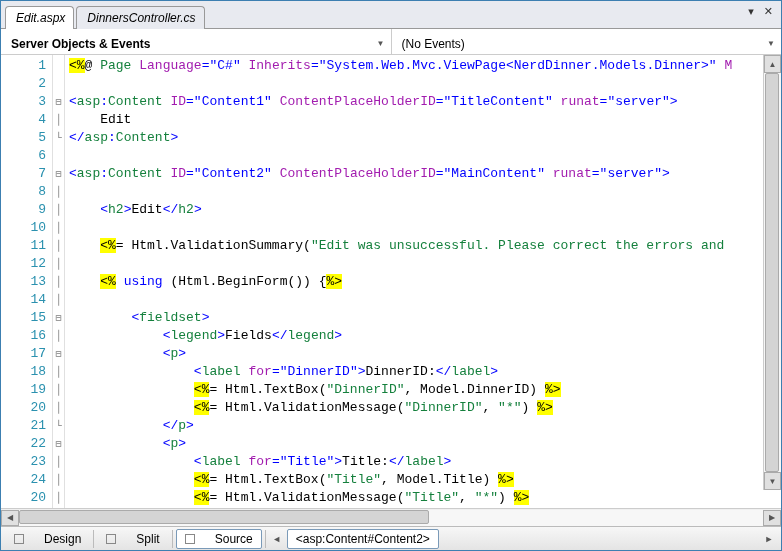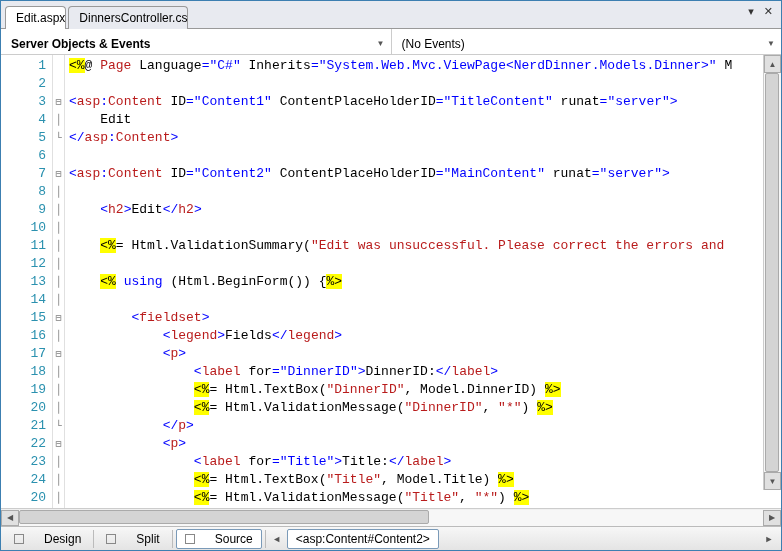--- a/index.html
+++ b/index.html
@@ -1,36 +1,36 @@
 <!DOCTYPE html>
 <html><head>
 <meta charset="utf-8">
 <style>
 * { margin: 0; padding: 0; box-sizing: border-box; }
 body { font-family: "Segoe UI", Tahoma, sans-serif; font-size: 12px; background: #fff; width: 782px; height: 551px; overflow: hidden; border: 1px solid #3c7fb1; display: flex; flex-direction: column; }
 .tab-bar { display: flex; align-items: flex-end; background: #e8eaf0; border-bottom: 1px solid #999; padding: 4px 4px 0 4px; position: relative; }
-.tab { padding: 4px 0 4px 10px; border: 1px solid #999; border-bottom: none; border-radius: 4px 4px 0 0; margin-right: 2px; cursor: pointer; font-size: 12px; background: #e8eaf0; position: relative; top: 1px; }
+.tab { padding: 4px 8px 4px 10px; border: 1px solid #999; border-bottom: none; border-radius: 4px 4px 0 0; margin-right: 2px; cursor: pointer; font-size: 12px; background: #e8eaf0; position: relative; top: 1px; font-style: italic; }
 .tab.active { background: #fff; font-weight: normal; }
 .tab-controls { position: absolute; right: 6px; top: 4px; display: flex; gap: 6px; }
 .tab-controls span { cursor: pointer; font-size: 11px; color: #333; padding: 0 2px; }
 .subbar { display: flex; align-items: center; border-bottom: 1px solid #ccc; background: #fff; height: 26px; }
 .dropdown { flex: 1; display: flex; align-items: center; justify-content: space-between; padding: 4px 6px 0 10px; border-right: 1px solid #ccc; height: 100%; cursor: pointer; }
 .dropdown:last-child { border-right: none; }
 .dropdown .arrow { font-size: 8px; color: #555; }
 .bold { font-weight: bold; }
 .editor-wrap { flex: 1; display: flex; overflow: hidden; position: relative; }
 .gutter { width: 52px; background: #fff; border-right: 1px solid #e0e0e0; text-align: right; padding-right: 6px; color: #2b91af; font-family: Consolas, "Courier New", monospace; font-size: 13px; line-height: 18px; padding-top: 2px; user-select: none; }
 .outline-col { width: 12px; background: #fff; border-right: 1px solid #e0e0e0; font-family: Consolas, monospace; font-size: 10px; color: #808080; line-height: 18px; padding-top: 2px; text-align: center; user-select: none; }
 .outline-col .glyph { height: 18px; display: flex; align-items: center; justify-content: center; }
 .code { flex: 1; font-family: Consolas, "Courier New", monospace; font-size: 13px; line-height: 18px; padding: 2px 0 0 4px; white-space: pre; overflow: hidden; }
 .code-line { height: 18px; }
 .hl-yellow { background: #ffff00; }
 .c-blue { color: #0000ff; }
-.c-red { color: #000000; }
-.c-maroon { color: #b91c1c; }
+.c-red { color: #a21caf; }
+.c-maroon { color: #15803d; }
 .c-black { color: #000; }
 .hscroll { height: 18px; background: #f0f0f0; border-top: 1px solid #ccc; display: flex; align-items: center; position: relative; }
 .hscroll .btn { width: 18px; height: 16px; background: #e0e0e0; border: 1px solid #aaa; display: flex; align-items: center; justify-content: center; font-size: 8px; color: #555; cursor: pointer; }
 .hscroll .track { flex: 1; height: 16px; background: #f7f7f7; position: relative; }
 .hscroll .thumb { position: absolute; left: 0; top: 0; width: 410px; height: 14px; background: #d4d4d4; border: 1px solid #aaa; border-radius: 2px; }
 .vscroll { position: absolute; right: 0; top: 0; bottom: 18px; width: 18px; background: #f0f0f0; border-left: 1px solid #ccc; display: flex; flex-direction: column; }
 .vscroll .btn { height: 18px; background: #e0e0e0; border: 1px solid #aaa; display: flex; align-items: center; justify-content: center; font-size: 8px; color: #555; cursor: pointer; }
 .vscroll .track { flex: 1; background: #f7f7f7; position: relative; }
 .vscroll .thumb { position: absolute; left: 1px; top: 0; width: 14px; height: 100%; background: #d4d4d4; border: 1px solid #aaa; border-radius: 2px; }
 .statusbar { height: 24px; background: linear-gradient(#f7f7f7,#e4e4e4); border-top: 1px solid #bbb; display: flex; align-items: center; padding: 0 4px; gap: 2px; }

